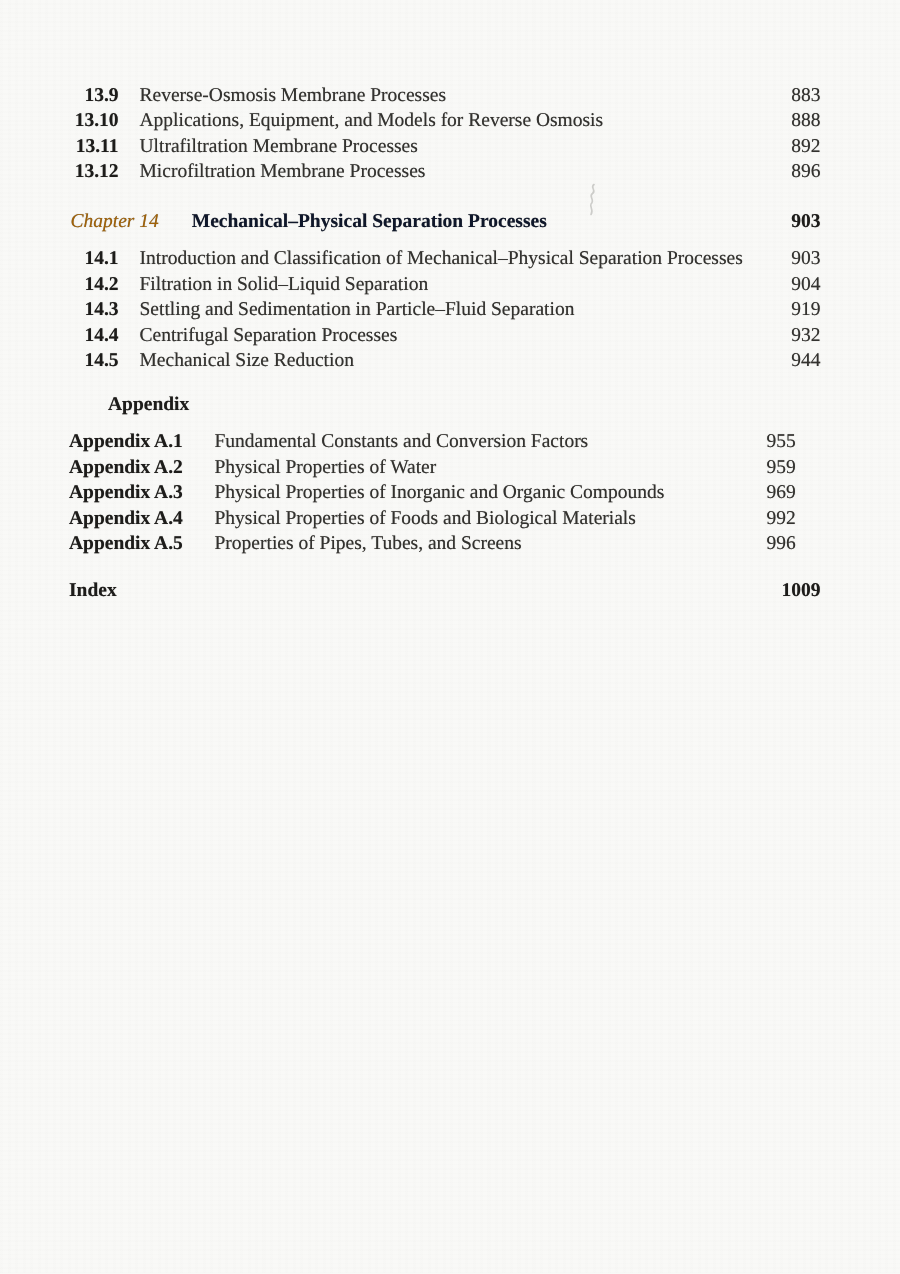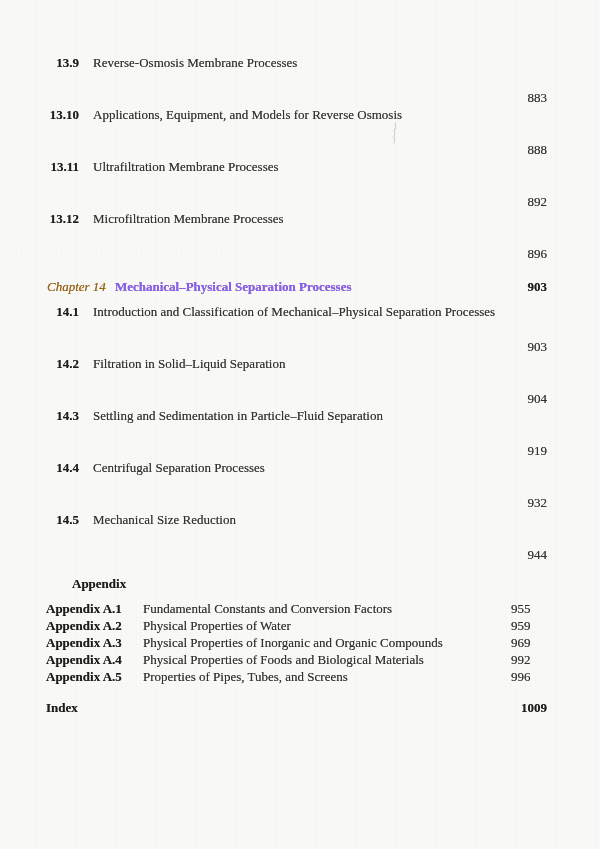--- a/index.html
+++ b/index.html
@@ -40,36 +40,35 @@
   .row .num {
     text-align: right;
     font-weight: bold;
     color: #1d1c1a;
   }
   .row .title {
     white-space: nowrap;
   }
   .row .pg {
     text-align: right;
-    margin-top: 35px;
   }
   .chapter-row {
     display: flex;
     align-items: baseline;
     margin-top: 16px;
     padding-left: 14px;
   }
   .chapter-row .chapter-label {
     font-style: italic;
     color: #a16207;
   }
   .chapter-row .chapter-title {
-    margin-left: 9px;
-    font-weight: bold;
-    color: #8b5cf6;
+    margin-left: 22px;
+    font-weight: bold;
+    color: #0f172a;
     white-space: nowrap;
   }
   .chapter-row .pg {
     margin-left: auto;
     font-weight: bold;
     color: #1d1c1a;
   }
   .sec14 { margin-top: 8px; }
   .appendix-heading {
     margin: 12px 0 8px 39px;

